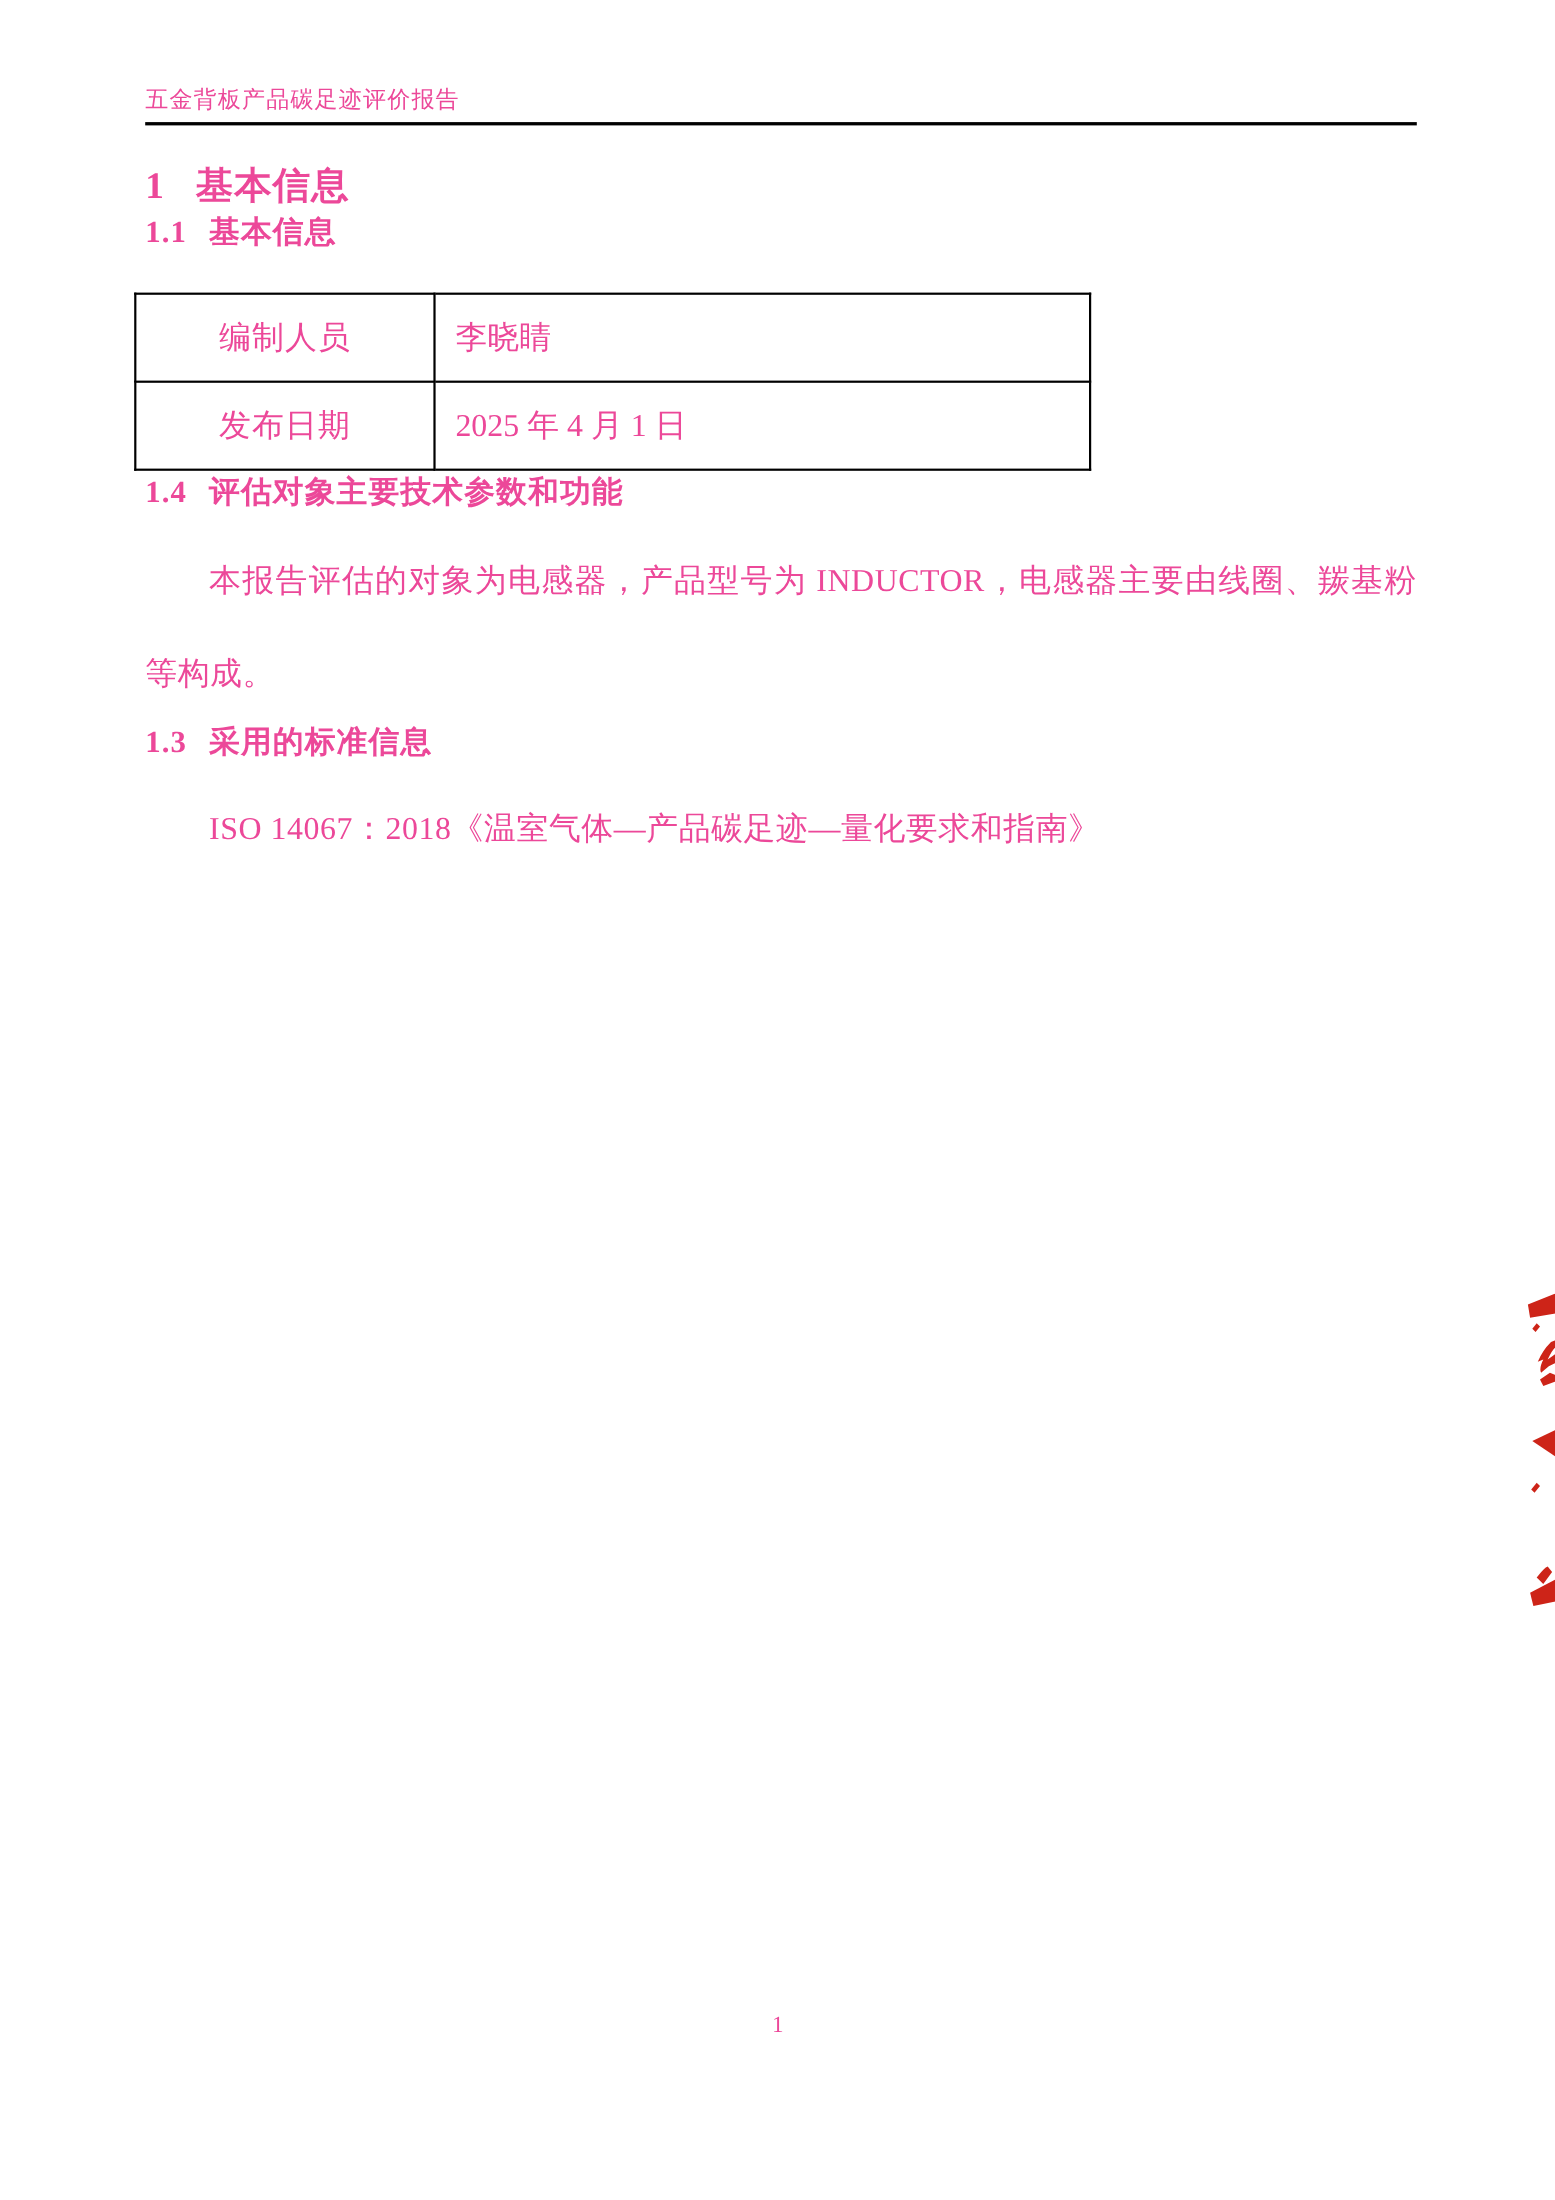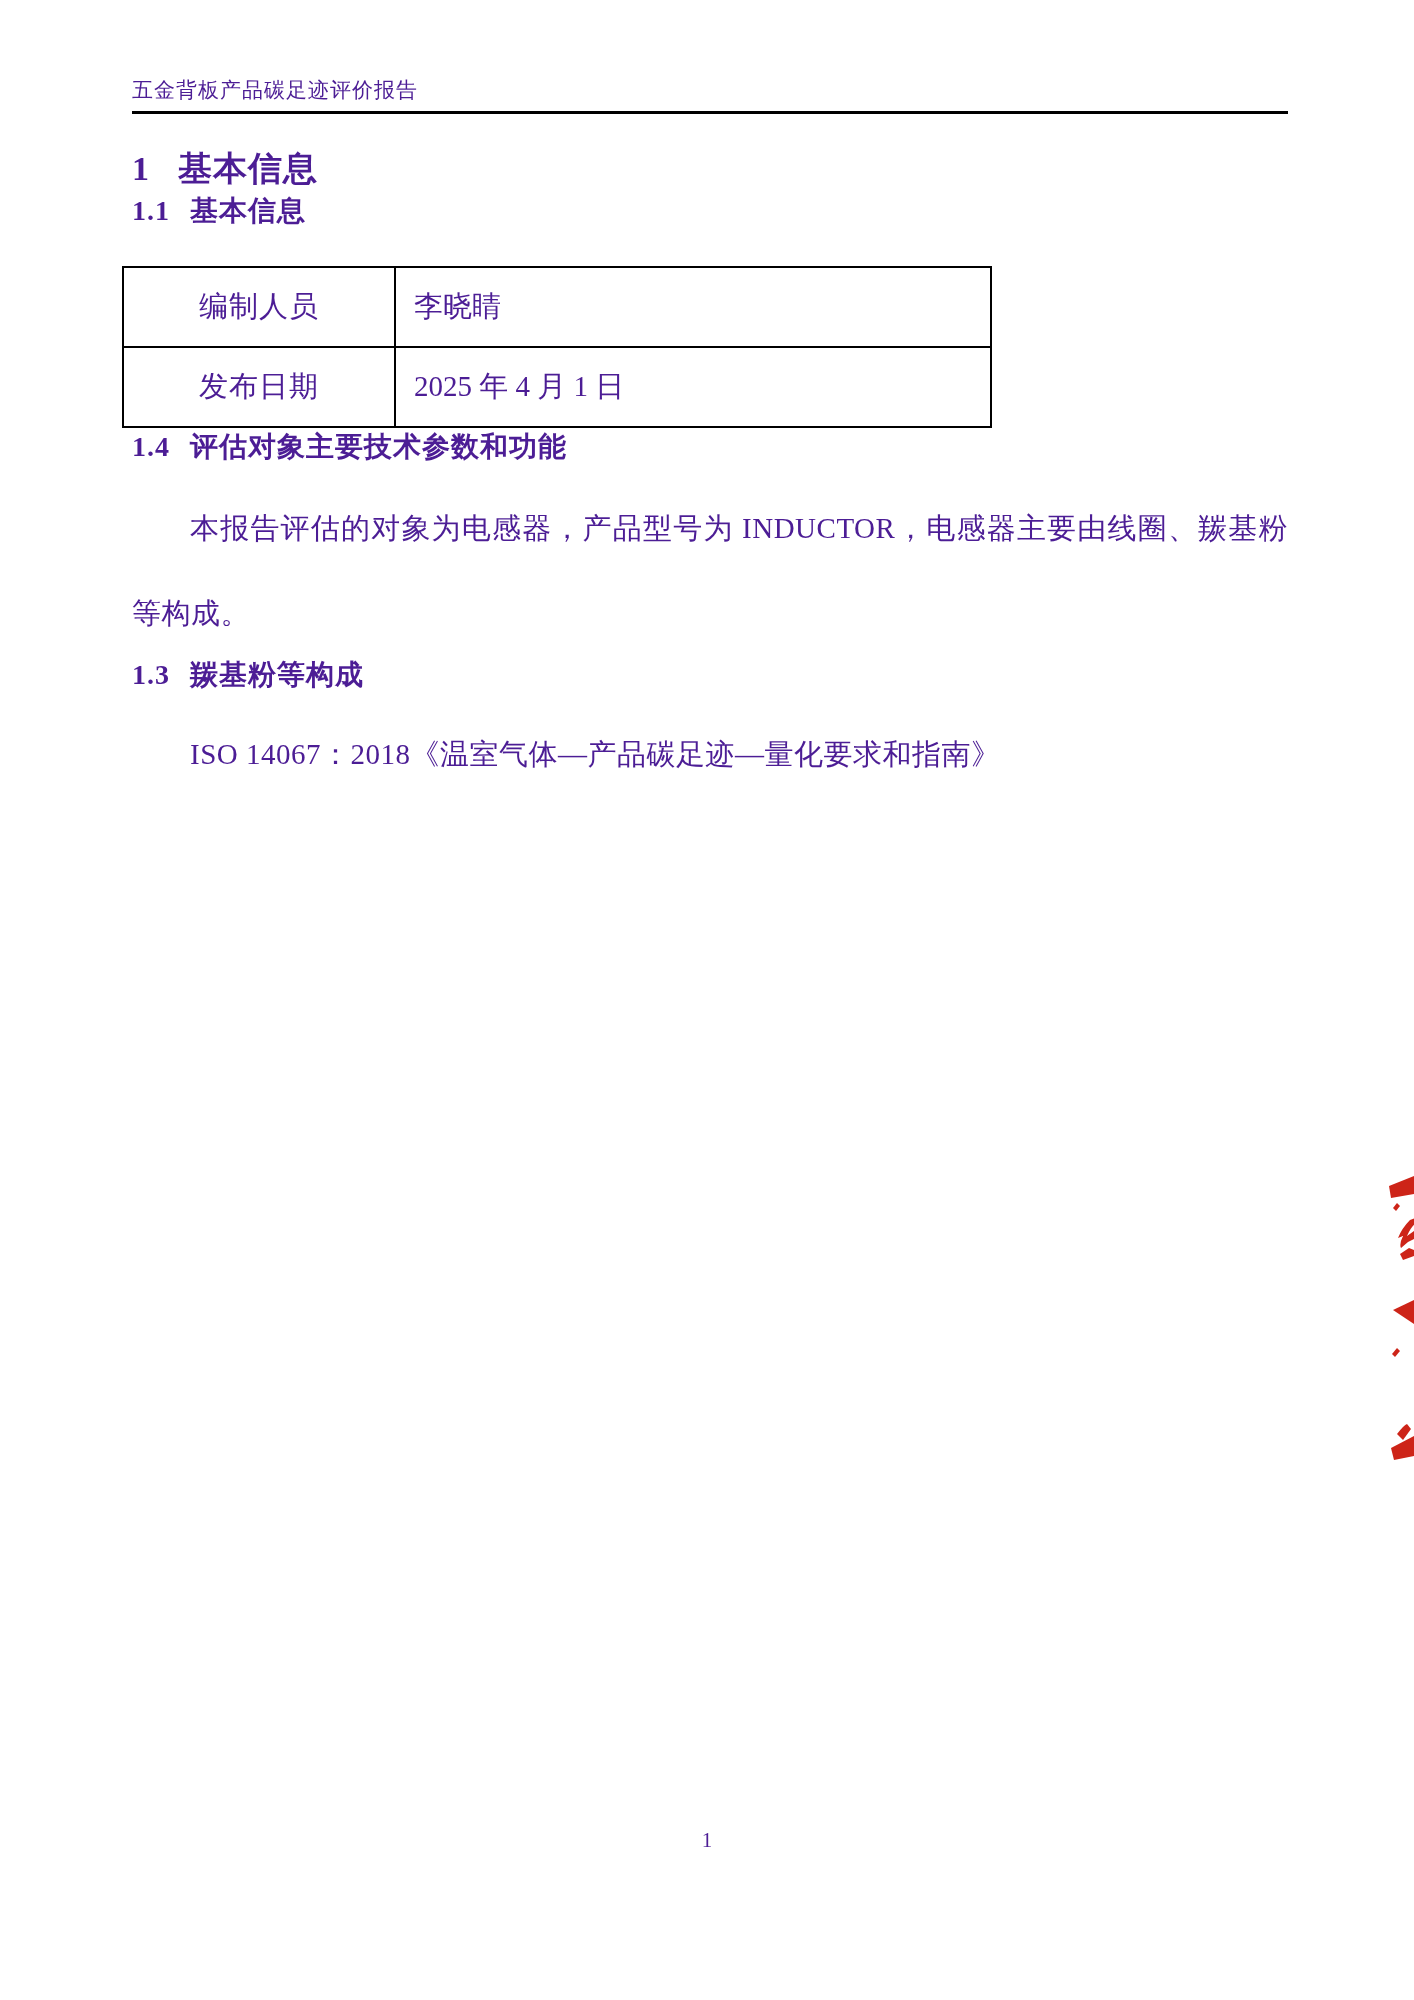--- a/index.html
+++ b/index.html
@@ -5,21 +5,21 @@
   html, body {
     margin: 0;
     padding: 0;
     background: #ffffff;
   }
   .page {
     position: relative;
     width: 1414px;
     height: 2000px;
     background: #ffffff;
-    color: #4c1d95;
+    color: #ec4899;
     font-family: "Liberation Serif", "DejaVu Serif", serif;
     overflow: hidden;
   }
   .content {
     position: absolute;
     left: 132px;
     right: 126px;
     top: 0;
   }
   .doc-header {
@@ -133,21 +133,21 @@
       </tbody>
     </table>
 
     <h2 class="sec-h2 h2-12">
       <span class="sec-num">1.4</span><span>评估对象主要技术参数和功能</span>
     </h2>
 
     <p class="body-par">本报告评估的对象为电感器，产品型号为 INDUCTOR，电感器主要由线圈、羰基粉等构成。</p>
 
     <h2 class="sec-h2 h2-13">
-      <span class="sec-num">1.3</span><span>羰基粉等构成</span>
+      <span class="sec-num">1.3</span><span>采用的标准信息</span>
     </h2>
 
     <p class="standard-par">ISO 14067：2018《温室气体—产品碳足迹—量化要求和指南》</p>
 
   </div>
 
   <svg class="seal-fragment" viewBox="0 0 26 292" xmlns="http://www.w3.org/2000/svg">
     <g fill="#cd2418">
       <path d="M1,10 L26,0 L26,18 L3,22 Z"></path>
       <path d="M5,32 l4,-5 l3,3 l-4,5 Z"></path>

